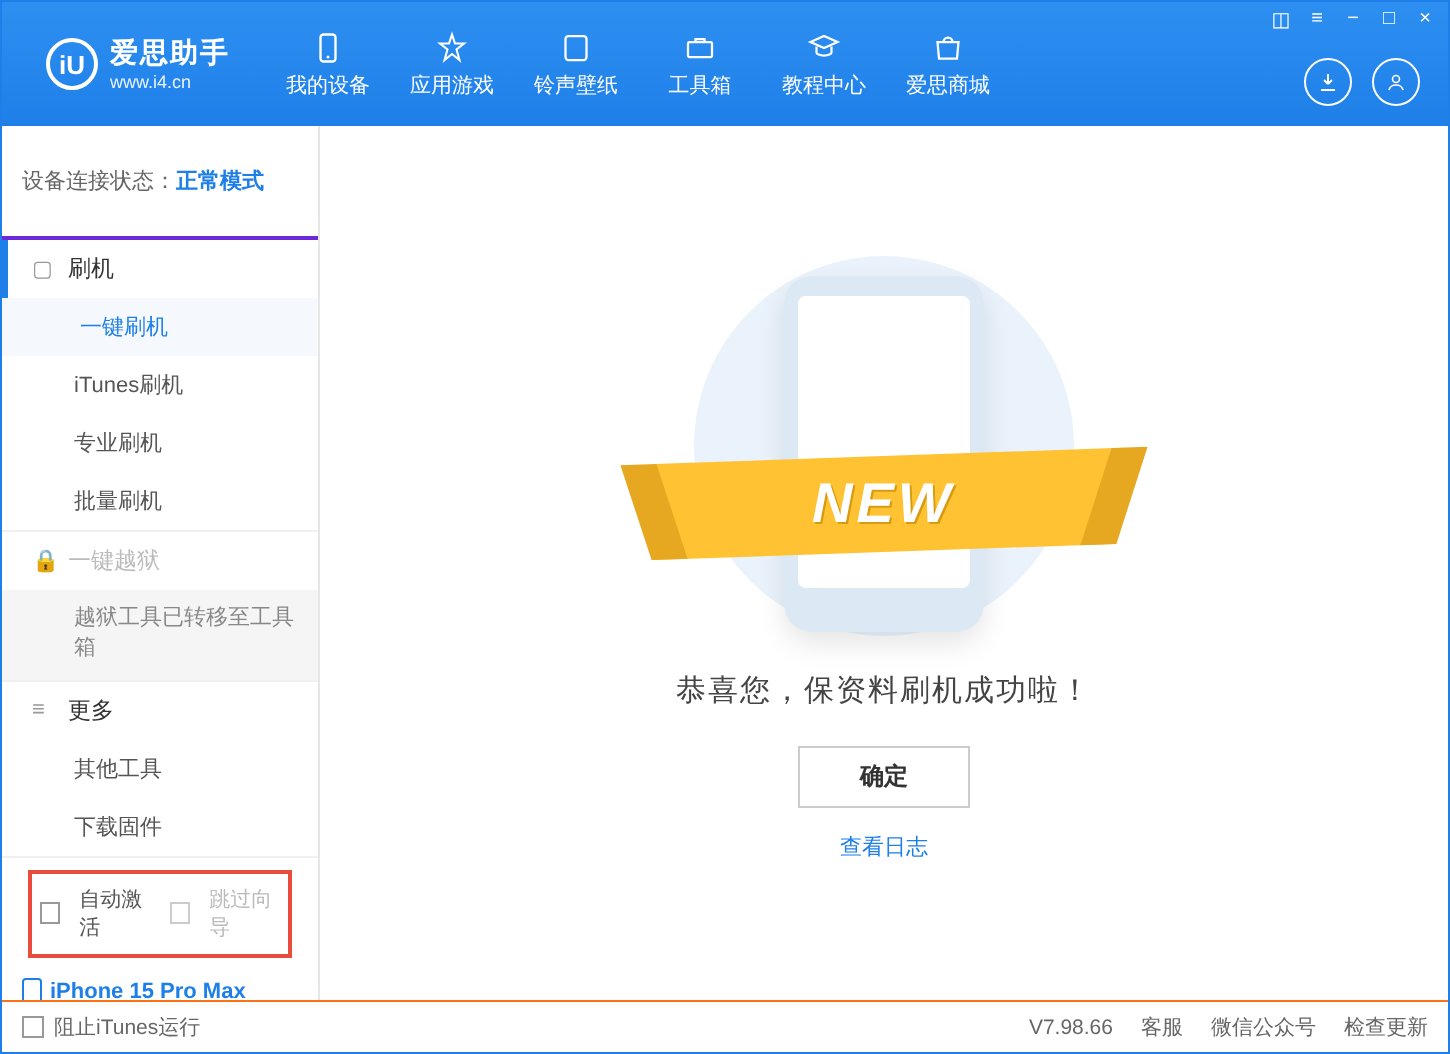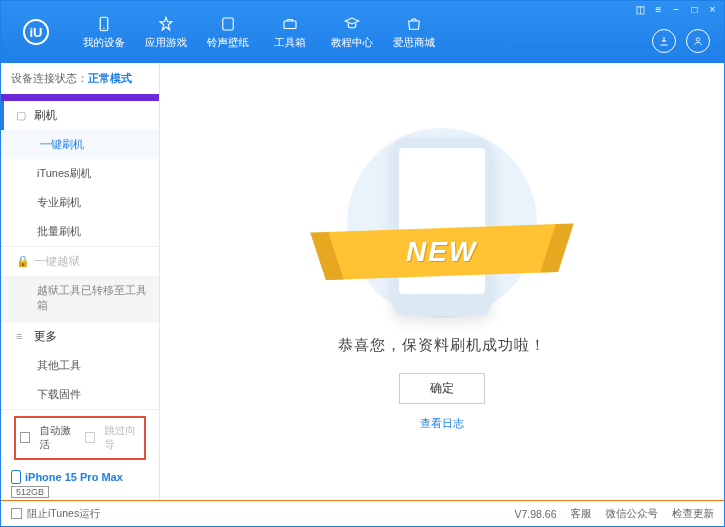--- a/index.html
+++ b/index.html
@@ -14,21 +14,21 @@
 .nav-item { width: 62px; display: flex; flex-direction: column; align-items: center; justify-content: center; cursor: pointer; font-size: 10.5px; }
 .nav-item.active { background: rgba(255,255,255,0.18); }
 .nav-icon { width: 18px; height: 18px; margin-bottom: 3px; display: flex; align-items: center; justify-content: center; }
 .nav-icon svg { width: 18px; height: 18px; fill: #fff; }
 .window-controls { position: absolute; top: 3px; right: 6px; display: flex; gap: 7px; align-items: center; }
 .wc-btn { width: 11px; height: 11px; cursor: pointer; color: #fff; font-size: 10px; display: flex; align-items: center; justify-content: center; }
 .user-icons { position: absolute; right: 14px; bottom: 10px; display: flex; gap: 10px; }
 .user-circle { width: 24px; height: 24px; border: 1.5px solid #fff; border-radius: 50%; display: flex; align-items: center; justify-content: center; cursor: pointer; }
 .body-area { flex: 1; display: flex; overflow: hidden; }
 .sidebar { width: 159px; border-right: 1px solid #e6e6e6; display: flex; flex-direction: column; }
-.status-bar { padding: 8px 10px; font-size: 11px; color: #666; border-bottom: 7px solid #6d28d9; }
+.status-bar { padding: 20px 10px; font-size: 11px; color: #666; border-bottom: 2px solid #6d28d9; }
 .status-bar .mode { color: #1e7fe8; font-weight: bold; }
 .side-section { border-bottom: 1px solid #f0f0f0; }
 .side-header { display: flex; align-items: center; padding: 7px 12px; font-size: 11.5px; color: #333; border-left: 3px solid #1e7fe8; }
 .side-header.noborder { border-left: 3px solid transparent; }
 .side-header .side-icon { width: 12px; margin-right: 6px; color: #999; font-size: 11px; }
 .side-item { padding: 7px 10px 7px 36px; font-size: 11px; color: #555; cursor: pointer; }
 .side-item.active { color: #1e7fe8; border-left: 3px solid #1e7fe8; margin-left: -3px; padding-left: 39px; background: #f5f9fe; }
 .side-item.gray { background: #f5f5f5; color: #888; line-height: 1.4; }
 .side-header.lock { color: #bbb; }
 .checkbox-row { border: 2px solid #e74c3c; margin: 6px 13px; padding: 6px 4px; display: flex; gap: 10px; font-size: 10.5px; color: #555; align-items: center; }
@@ -41,33 +41,37 @@
 .phone-illustration { position: relative; width: 150px; height: 190px; margin-bottom: 14px; }
 .circle-bg { position: absolute; width: 190px; height: 190px; background: #eaf3fc; border-radius: 50%; left: -20px; top: -4px; }
 .phone-body { position: absolute; width: 100px; height: 178px; left: 25px; top: 6px; border-radius: 14px; background: #dce9f5; box-shadow: 0 6px 14px rgba(0,0,0,0.1); }
 .phone-screen { position: absolute; inset: 10px 7px 22px 7px; background: #fff; border-radius: 4px; }
 .ribbon { position: absolute; left: -40px; right: -40px; top: 96px; height: 48px; background: #ffc233; display: flex; align-items: center; justify-content: center; transform: skewY(-2deg); }
 .ribbon::before, .ribbon::after { content: ""; position: absolute; width: 18px; height: 48px; background: #e6a820; }
 .ribbon::before { left: -9px; transform: skewX(18deg); }
 .ribbon::after { right: -9px; transform: skewX(-18deg); }
 .ribbon-text { font-family: Arial, sans-serif; font-size: 28px; font-weight: 900; color: #fff; font-style: italic; letter-spacing: 2px; text-shadow: 1px 1px 0 #d89a10; transform: skewY(2deg); }
 .success-text { font-size: 15px; color: #444; letter-spacing: 1px; margin-bottom: 18px; }
-.ok-btn { padding: 6px 30px; border: 1px solid #ccc; background: #fff; font-size: 12px; cursor: pointer; color: #333; }
+.ok-btn { padding: 6px 30px; border: 1px solid #ccc; background: #fff; font-size: 12px; cursor: pointer; color: #333; font-weight: bold; }
 .log-link { margin-top: 12px; font-size: 11px; color: #1e7fe8; cursor: pointer; }
 .footer { height: 26px; border-top: 1px solid #f97316; display: flex; align-items: center; font-size: 10.5px; color: #666; padding: 0 10px; }
 .footer .left { display: flex; align-items: center; gap: 5px; }
 .footer .spacer { flex: 1; }
 .footer .item { margin-left: 14px; cursor: pointer; }
 </style>
 </head>
 <body>
 
 <div class="header">
   <div class="logo-section">
     <div class="logo-circle">iU</div>
+    <div class="logo-text">
+      <div class="logo-title">爱思助手</div>
+      <div class="logo-url">www.i4.cn</div>
+    </div>
   </div>
   <div class="nav">
     <div class="nav-item">
       <span class="nav-icon">
           <svg viewBox="0 0 24 24">
             <rect x="7" y="3" width="10" height="18" rx="2" stroke="#fff" stroke-width="1.6" fill="none"></rect>
             <circle cx="12" cy="18" r="1" fill="#fff"></circle>
           </svg>
         </span>
       <span>我的设备</span>

